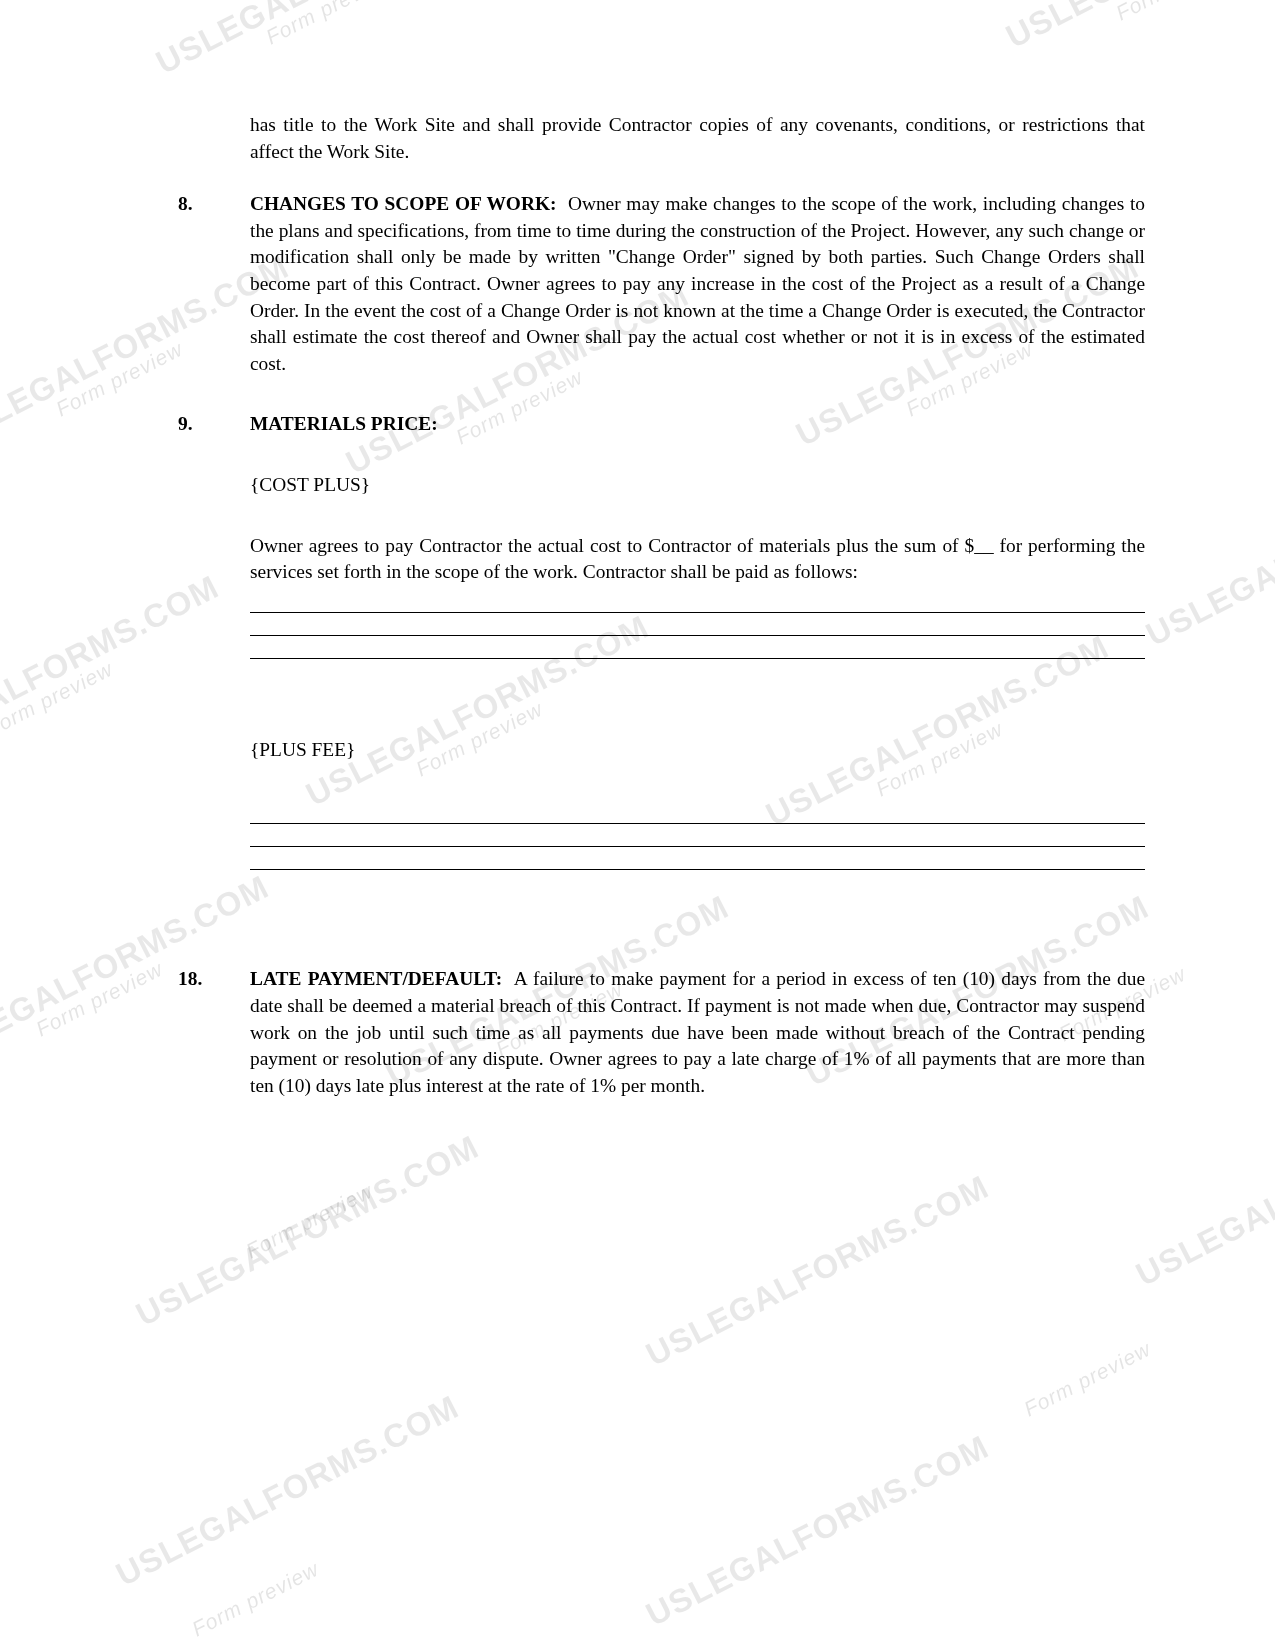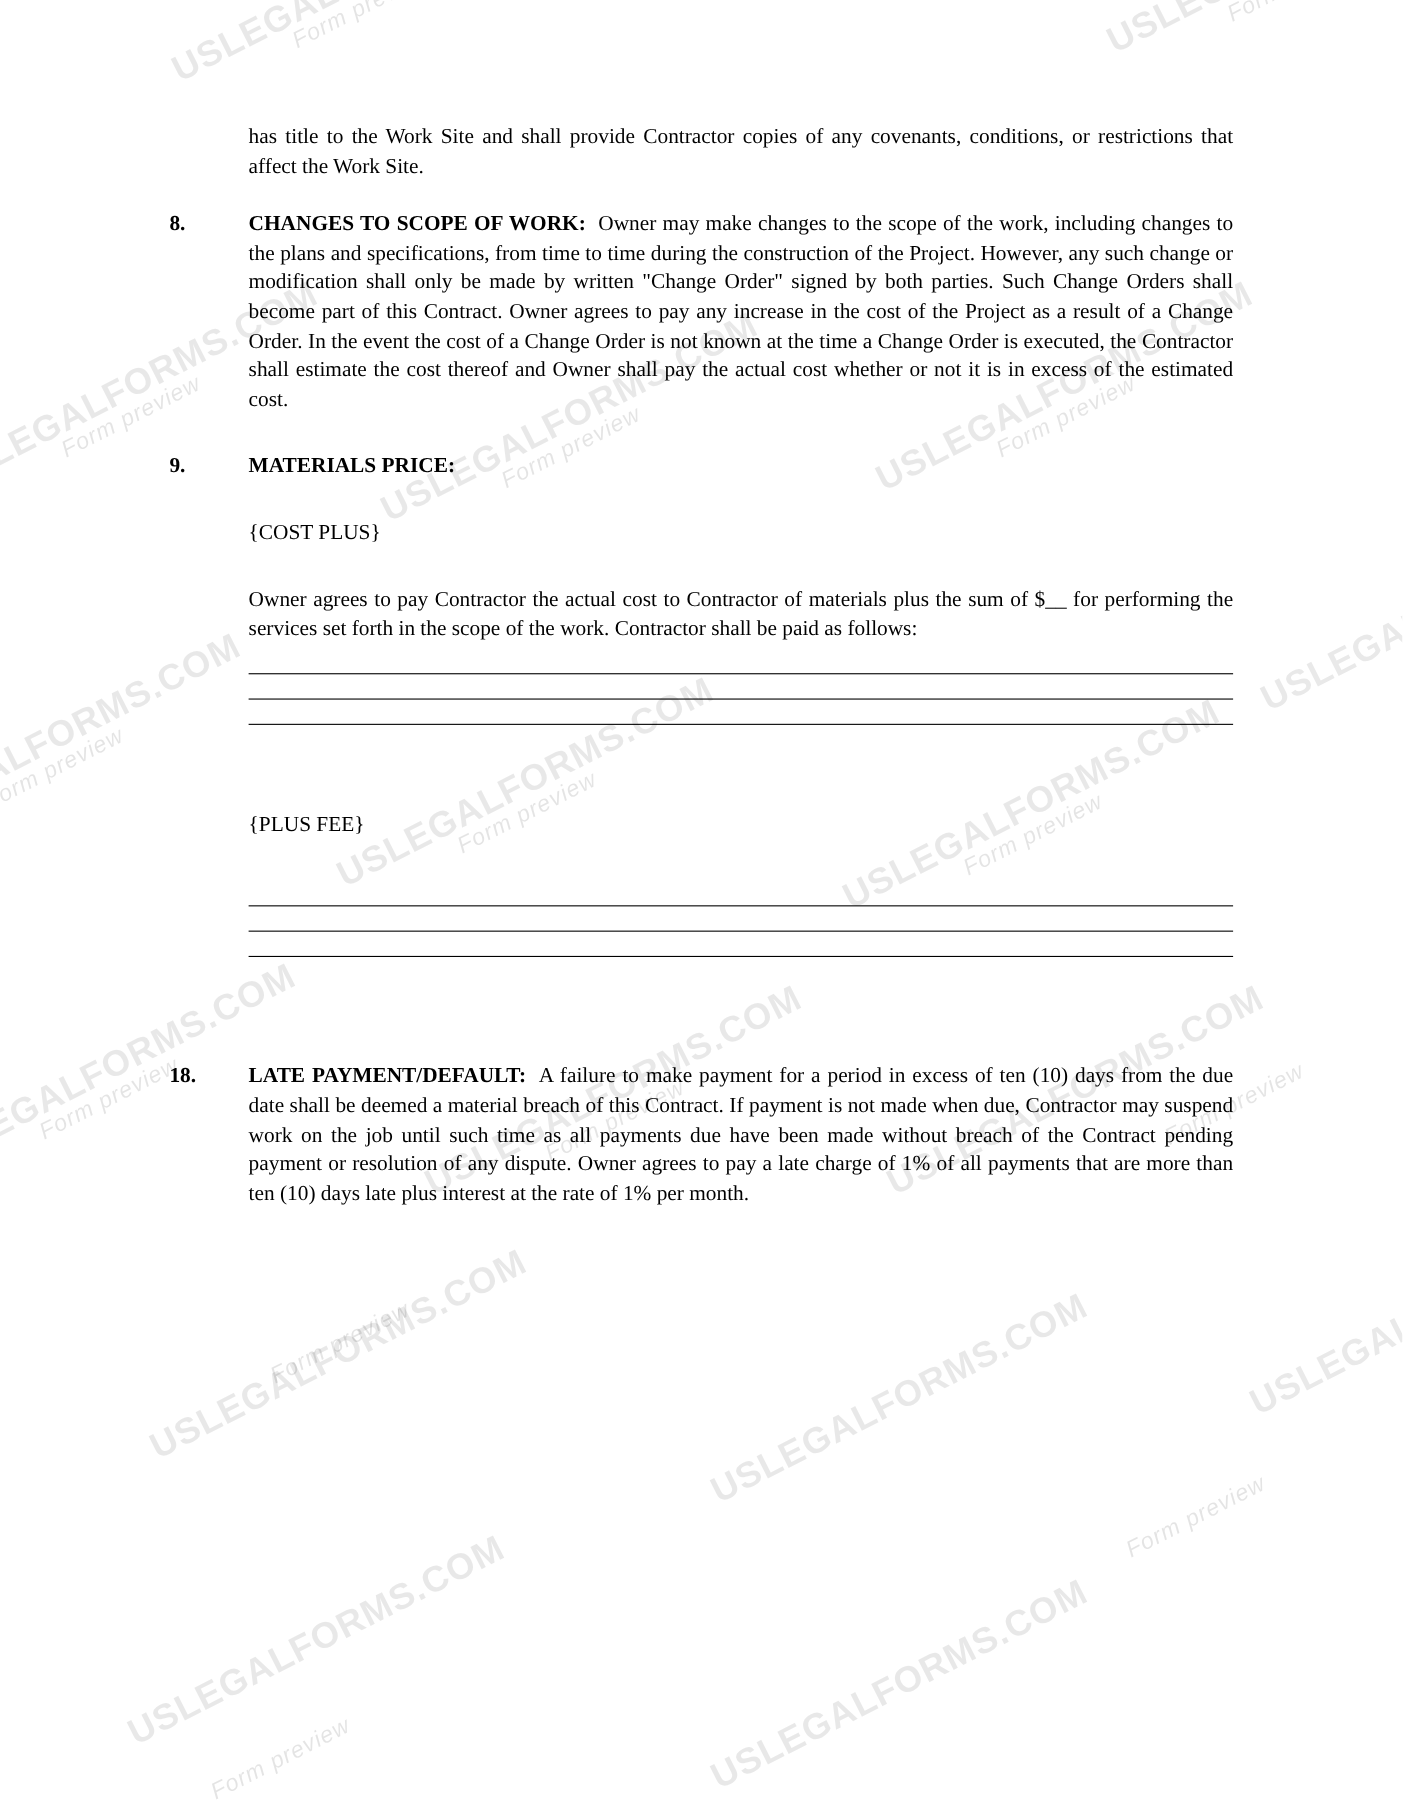--- a/index.html
+++ b/index.html
@@ -48,21 +48,21 @@
   }
 
   
   #page {
     position: absolute;
     inset: 0;
     z-index: 1;
   }
   .doc-body {
     position: absolute;
-    left: 226px;
+    left: 250px;
     top: 112px;
     width: 895px;
   }
   p.para {
     margin: 0;
     font-size: 19.4px;
     line-height: 26.6px;
     text-align: justify;
     text-justify: inter-word;
   }

